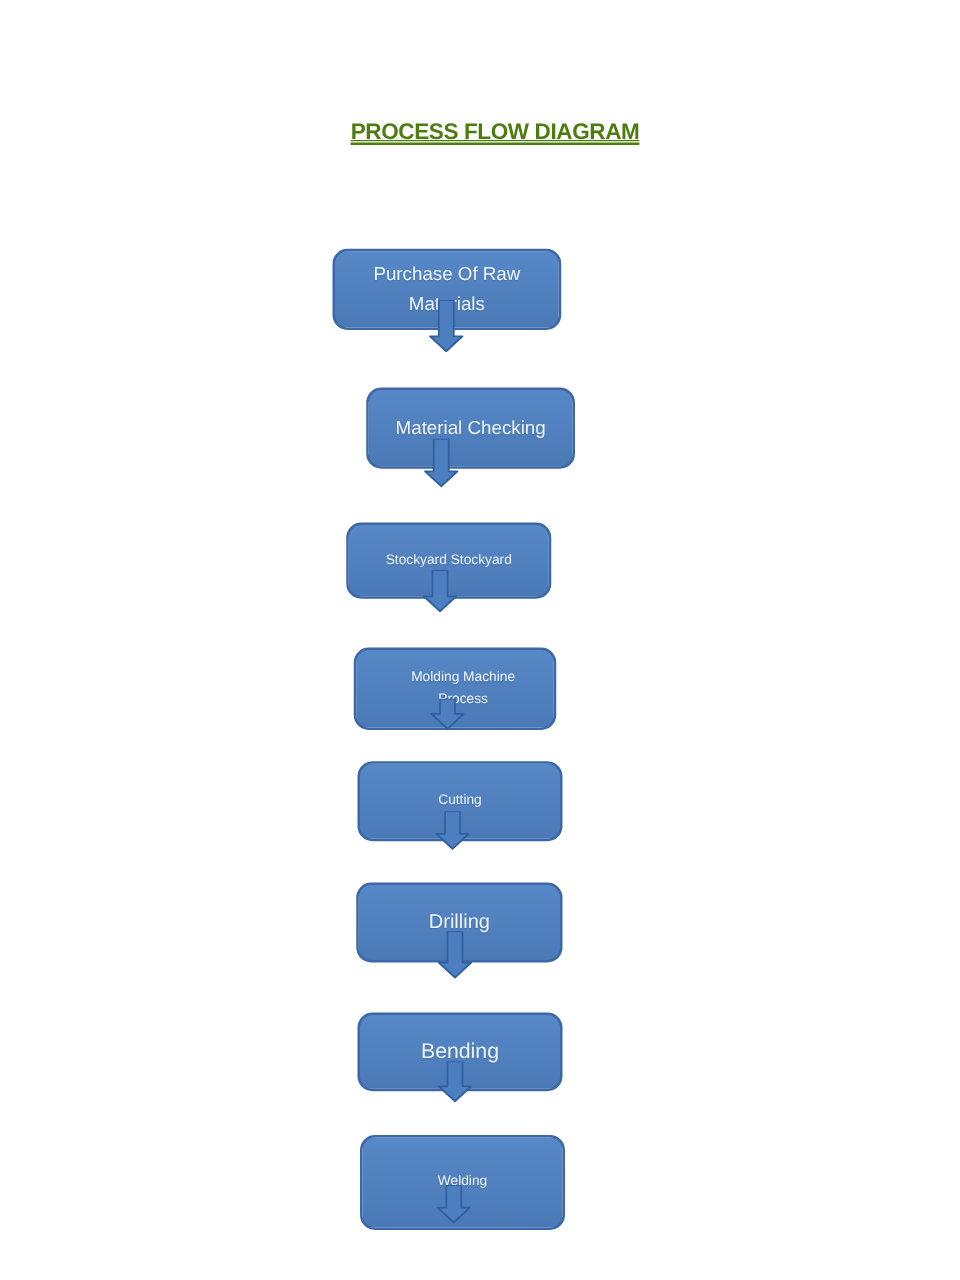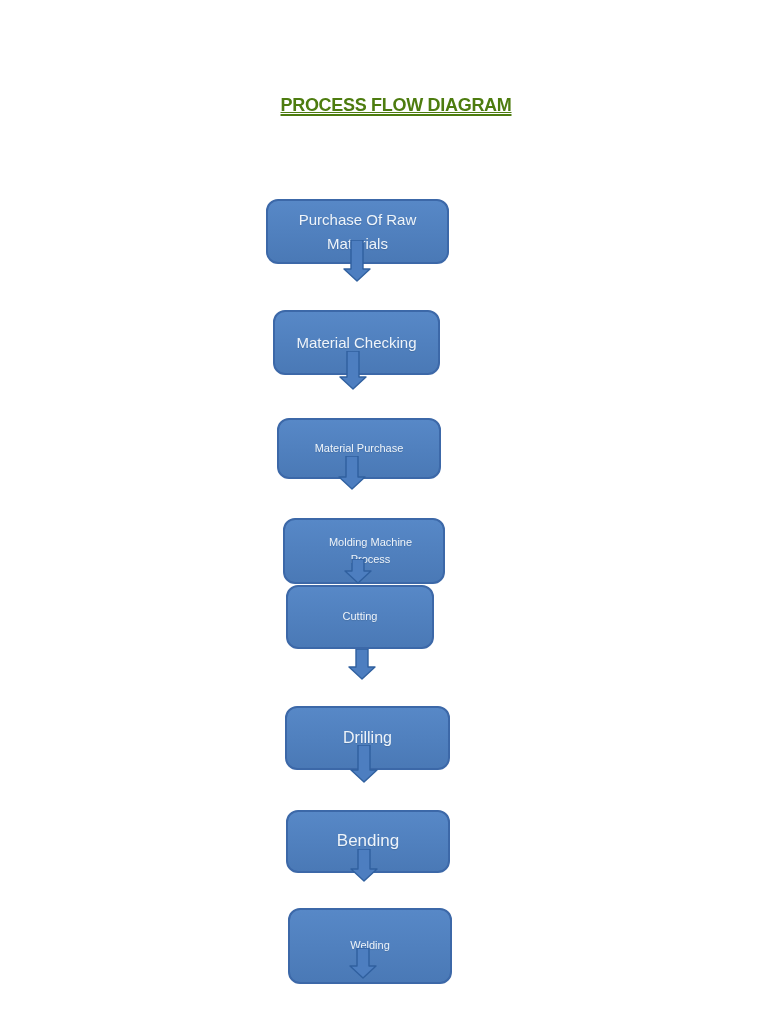--- a/index.html
+++ b/index.html
@@ -52,25 +52,25 @@
 </head>
 <body>
 
 <div class="page">
   <div class="title">
     <span>PROCESS FLOW DIAGRAM</span>
   </div>
   <div id="flow">
       <div class="step-box" style="left: 266px; top: 175px; width: 183px; height: 65px; font-size: 15px; color: rgb(238, 244, 250); border: 2px solid rgb(60, 104, 168); background: linear-gradient(rgb(87, 136, 199) 0%, rgb(74, 121, 182) 100%);">Purchase Of Raw
 Materials</div>
-      <div class="step-box" style="left: 273px; top: 286px; width: 167px; height: 65px; font-size: 15px; color: rgb(238, 244, 250); border: 2px solid rgb(60, 104, 168); background: linear-gradient(rgb(87, 136, 199) 0%, rgb(74, 121, 182) 100%);">Material Checking</div>
-      <div class="step-box" style="left: 277px; top: 394px; width: 164px; height: 61px; font-size: 11px; color: rgb(238, 244, 250); border: 2px solid rgb(60, 104, 168); background: linear-gradient(rgb(87, 136, 199) 0%, rgb(74, 121, 182) 100%);">Material Purchase</div>
+      <div class="step-box" style="left: 293px; top: 286px; width: 167px; height: 65px; font-size: 15px; color: rgb(238, 244, 250); border: 2px solid rgb(60, 104, 168); background: linear-gradient(rgb(87, 136, 199) 0%, rgb(74, 121, 182) 100%);">Material Checking</div>
+      <div class="step-box" style="left: 277px; top: 394px; width: 164px; height: 61px; font-size: 11px; color: rgb(238, 244, 250); border: 2px solid rgb(60, 104, 168); background: linear-gradient(rgb(87, 136, 199) 0%, rgb(74, 121, 182) 100%);">Stockyard Stockyard</div>
       <div class="step-box" style="left: 283px; top: 494px; width: 162px; height: 66px; font-size: 11px; color: rgb(238, 244, 250); border: 2px solid rgb(60, 104, 168); background: linear-gradient(rgb(87, 136, 199) 0%, rgb(74, 121, 182) 100%); padding-left: 13px;">Molding Machine
 Process</div>
-      <div class="step-box" style="left: 286px; top: 561px; width: 148px; height: 64px; font-size: 11px; color: rgb(238, 244, 250); border: 2px solid rgb(60, 104, 168); background: linear-gradient(rgb(87, 136, 199) 0%, rgb(74, 121, 182) 100%);">Cutting</div>
+      <div class="step-box" style="left: 286px; top: 585px; width: 164px; height: 64px; font-size: 11px; color: rgb(238, 244, 250); border: 2px solid rgb(60, 104, 168); background: linear-gradient(rgb(87, 136, 199) 0%, rgb(74, 121, 182) 100%);">Cutting</div>
       <div class="step-box" style="left: 285px; top: 682px; width: 165px; height: 64px; font-size: 16px; color: rgb(238, 244, 250); border: 2px solid rgb(60, 104, 168); background: linear-gradient(rgb(87, 136, 199) 0%, rgb(74, 121, 182) 100%);">Drilling</div>
       <div class="step-box" style="left: 286px; top: 786px; width: 164px; height: 63px; font-size: 17px; color: rgb(238, 244, 250); border: 2px solid rgb(60, 104, 168); background: linear-gradient(rgb(87, 136, 199) 0%, rgb(74, 121, 182) 100%);">Bending</div>
       <div class="step-box" style="left: 288px; top: 884px; width: 164px; height: 76px; font-size: 11px; color: rgb(238, 244, 250); border: 2px solid rgb(60, 104, 168); background: linear-gradient(rgb(87, 136, 199) 0%, rgb(74, 121, 182) 100%);">Welding</div>
       <svg class="flow-arrow" width="32" height="42" viewBox="0 0 32 42" style="left: 341px; top: 240px;">
         <polygon points="10,0 22,0 22,29 29,29 16,41 3,29 10,29" fill="#4d7ec0" stroke="#30609f" stroke-width="1.4" stroke-linejoin="round"></polygon>
       </svg>
       <svg class="flow-arrow" width="32" height="39" viewBox="0 0 32 39" style="left: 337px; top: 351px;">
         <polygon points="10,0 22,0 22,26 29,26 16,38 3,26 10,26" fill="#4d7ec0" stroke="#30609f" stroke-width="1.4" stroke-linejoin="round"></polygon>
       </svg>
       <svg class="flow-arrow" width="32" height="34" viewBox="0 0 32 34" style="left: 336px; top: 456px;">

